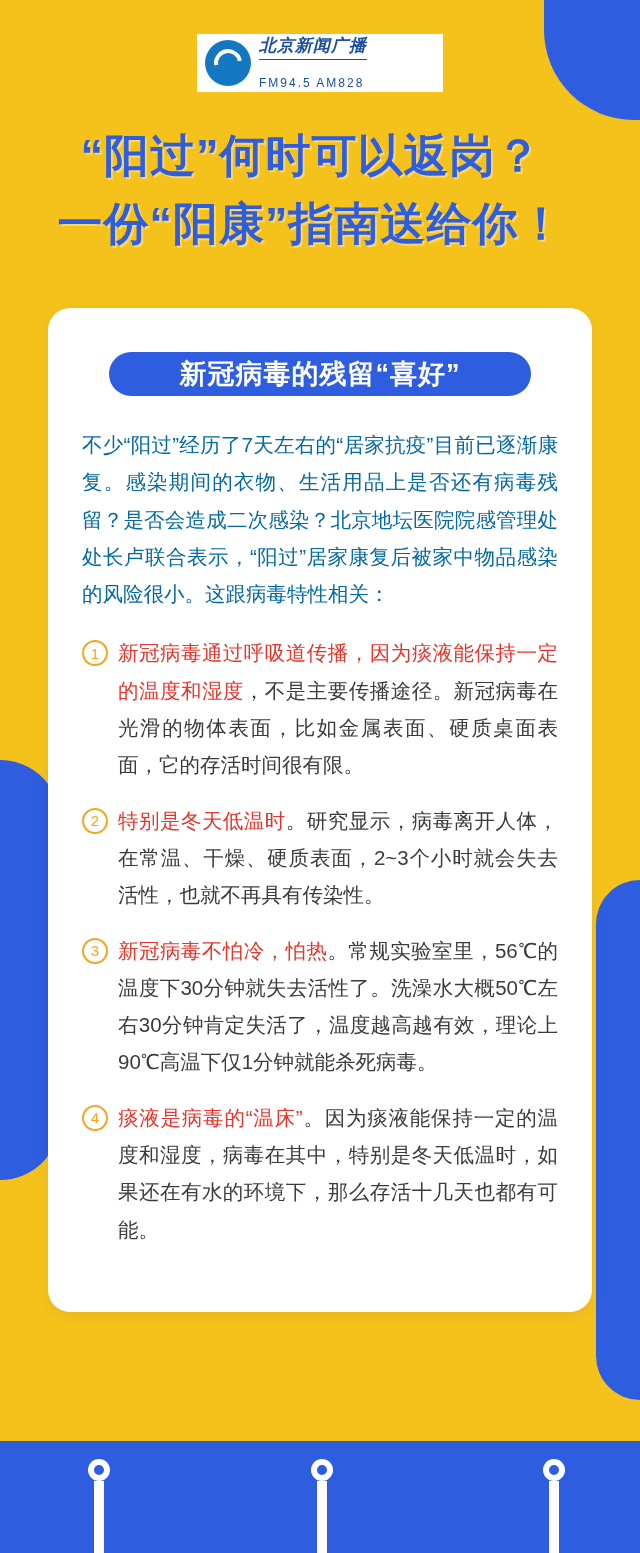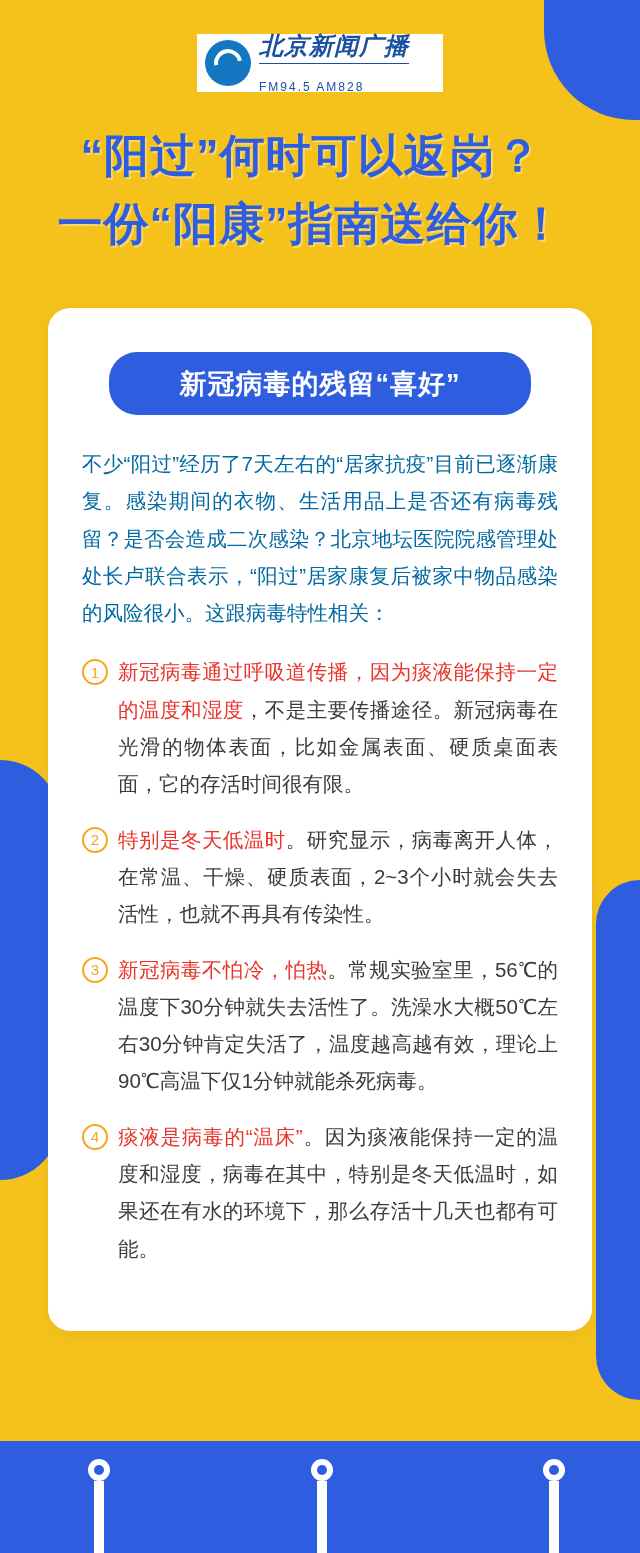--- a/index.html
+++ b/index.html
@@ -97,21 +97,21 @@
     transform: rotate(35deg);
     box-sizing: border-box;
   }
   .logo-text {
     display: flex;
     flex-direction: column;
     justify-content: center;
     line-height: 1;
   }
   .logo-title {
-    font-size: 24px;
+    font-size: 17px;
     font-weight: bold;
     color: #1b4fa0;
     letter-spacing: 1px;
     font-style: italic;
     white-space: nowrap;
   }
   .logo-sub {
     margin-top: 5px;
     font-size: 12px;
     letter-spacing: 2px;
@@ -146,21 +146,21 @@
     width: 544px;
     background: #ffffff;
     border-radius: 22px;
     box-sizing: border-box;
     padding: 44px 34px 46px 34px;
     box-shadow: 0 4px 14px rgba(0,0,0,0.06);
   }
   .pill {
     margin: 0 auto 30px auto;
     width: 422px;
-    height: 63px;
+    height: 44px;
     background: #2f5de0;
     border-radius: 28px;
     color: #ffffff;
     font-size: 27px;
     font-weight: bold;
     display: flex;
     align-items: center;
     justify-content: center;
     letter-spacing: 1px;
   }

